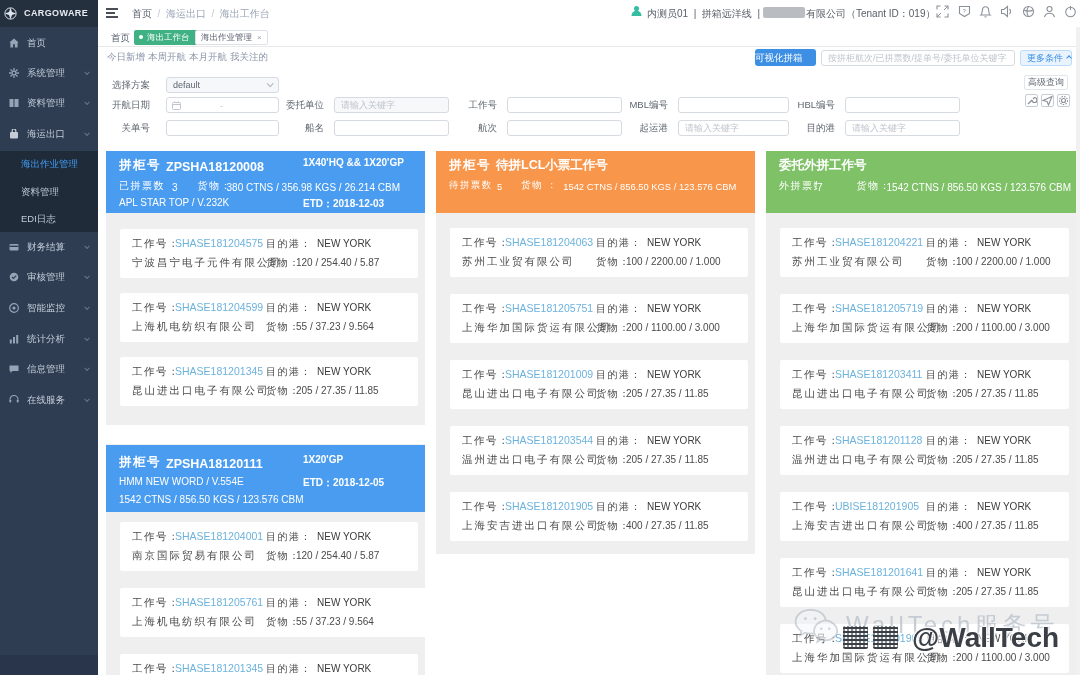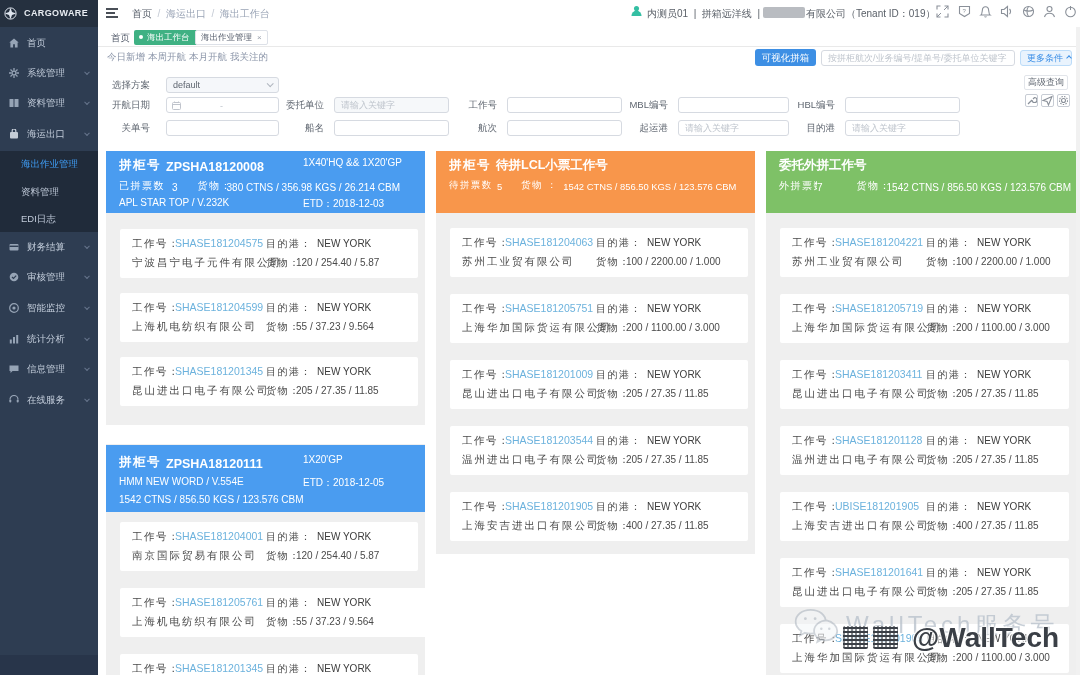--- a/index.html
+++ b/index.html
@@ -28,21 +28,21 @@
 .ph{color:#bfc5cd}
 .flink{position:absolute;font-size:9.5px;color:#8a94a8}
 
 .panel{position:absolute;background:#efefef}
 .hdr{position:absolute;color:#fff;overflow:hidden}
 .hdr .l1{position:absolute;left:13px;top:6px;font-size:12.5px;font-weight:bold;white-space:nowrap}
 .hdr .zh{letter-spacing:1.5px}
 .card .zh{letter-spacing:1.5px}
 .hdr .l2{position:absolute;left:13px;top:28px;font-size:10px;white-space:nowrap}
 .hdr .l3{position:absolute;left:13px;top:46px;font-size:10px;white-space:nowrap}
-.hr1{position:absolute;left:184px;font-weight:normal;font-size:10px}
+.hr1{position:absolute;left:184px;font-weight:bold;font-size:10px}
 .card{position:absolute;background:#fff;border-radius:2px;height:49px;font-size:10.5px;color:#4a4a4a}
 .cl1{position:absolute;left:12px;top:5px;height:19px;line-height:19px;white-space:nowrap}
 .cl2{position:absolute;left:12px;top:24px;height:19px;line-height:19px;white-space:nowrap}
 .job{color:#6cb2dd}
 .dp{position:absolute;left:134px;top:0;white-space:nowrap;font-size:10px}
 .dk{color:#3c3c3c}
 .comp{color:#4a4a4a;letter-spacing:2px}
 svg{display:block}
 </style></head>
 <body>
@@ -217,22 +217,22 @@
 <div class="a" style="left:13px;top:5px;font-size:9.5px;color:#545c6b">首页</div>
 <div class="tab-g"><span style="display:inline-block;width:4px;height:4px;background:#fff;border-radius:50%;vertical-align:1px;margin-right:4px"></span>海出工作台<span style="margin-left:5px;font-size:8px">×</span></div>
 <div class="tab-w">海出作业管理<span style="margin-left:5px;font-size:8px;color:#9aa1ad">×</span></div>
 </div>
 
 <div class="flink" style="left:107px;top:51px">今日新增</div>
 <div class="flink" style="left:148px;top:51px">本周开航</div>
 <div class="flink" style="left:189px;top:51px">本月开航</div>
 <div class="flink" style="left:230px;top:51px">我关注的</div>
 
-<div class="a" style="left:755px;top:49px;width:61px;height:17px;background:#3d8fe4;border-radius:3px;color:#fff;font-size:9.5px;text-align:center;line-height:17px">可视化拼箱</div>
-<div class="finput" style="left:821px;top:50px;width:194px;height:16px"><span class="ph">按拼柜航次/业务编号/提单号/委托单位关键字</span></div>
+<div class="a" style="left:755px;top:49px;width:61px;height:17px;background:#3d8fe4;border-radius:3px;color:#fff;font-size:9.5px;line-height:17px">可视化拼箱</div>
+<div class="finput" style="left:821px;top:50px;width:194px;height:16px"><span class="ph">按拼柜航次/已拼票数/提单号/委托单位关键字</span></div>
 <div class="a" style="left:1020px;top:50px;width:52px;height:16px;background:#e9f3fd;border:1px solid #bcdcf9;border-radius:3px;color:#3a8ee6;font-size:9px;text-align:right;line-height:14px">更多条件<span style="display:inline-block;width:4px;height:4px;border-left:1px solid #3a8ee6;border-top:1px solid #3a8ee6;transform:rotate(45deg);margin-left:4px;vertical-align:1px"></span></div>
 <div class="a" style="left:1024px;top:75px;width:44px;height:15px;border:1px solid #e2e5ea;border-radius:2px;color:#5f6670;font-size:9px;text-align:center;line-height:13px">高级查询</div>
 
 <div class="a" style="left:1025px;top:94px;width:13px;height:13px;border:1px solid #c7ccd4;border-radius:2px">
     <svg width="11" height="11" viewBox="0 0 11 11" fill="none" stroke="#8a9099" stroke-width="1.2">
       <path d="M2 9 L6 5 M6 5 A2.5 2.5 0 1 0 8.5 2.5 L7 4"></path>
     </svg>
   </div>
 <div class="a" style="left:1041px;top:94px;width:13px;height:13px;border:1px solid #c7ccd4;border-radius:2px">
     <svg width="11" height="11" viewBox="0 0 11 11">

